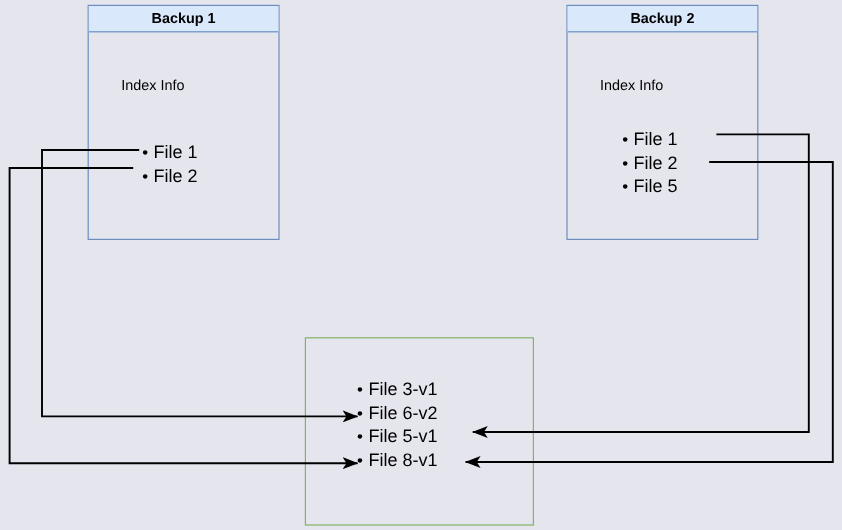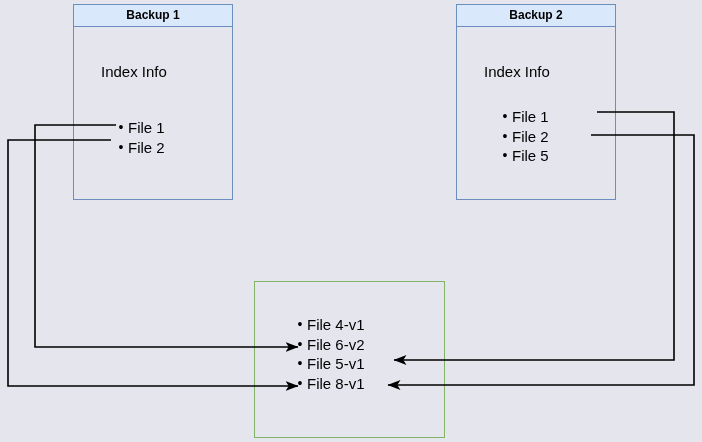--- a/index.html
+++ b/index.html
@@ -45,26 +45,26 @@
   .box .box-body{
     position:relative;
     height:calc(100% - 22px);
   }
   .box.green{border-color:var(--green-stroke);}
   .box.green .box-title{
     background:var(--green-fill);
     border-bottom-color:var(--green-stroke);
   }
   #backup1{left:73px;top:4px;width:160px;height:196px;}
-  #backup2{left:456px;top:4px;width:160px;height:196px;}
+  #backup2{left:472px;top:4px;width:160px;height:196px;}
   #dedup{left:254px;top:281px;width:191px;height:157px;}
   .subtitle{
     position:absolute;
     left:27px;top:35px;
-    font-size:15px;
+    font-size:12px;
     line-height:19px;
   }
   .file-list{
     position:absolute;
     margin:0;padding:0;
     list-style:none;
     font-size:15px;
   }
   #backup1 .file-list{left:40px;top:91px;}
   #backup2 .file-list{left:41px;top:80px;}
@@ -135,21 +135,21 @@
           </li>
         </ul>
     </div>
   </div>
 
   <div class="box green" id="dedup">
     <div class="box-body">
       <ul class="file-list">
           <li>
             <span class="dot">•</span>
-            <span class="lbl">File 4-v1</span>
+            <span class="lbl">File 3-v1</span>
           </li>
           <li>
             <span class="dot">•</span>
             <span class="lbl">File 6-v2</span>
           </li>
           <li>
             <span class="dot">•</span>
             <span class="lbl">File 5-v1</span>
           </li>
           <li>

